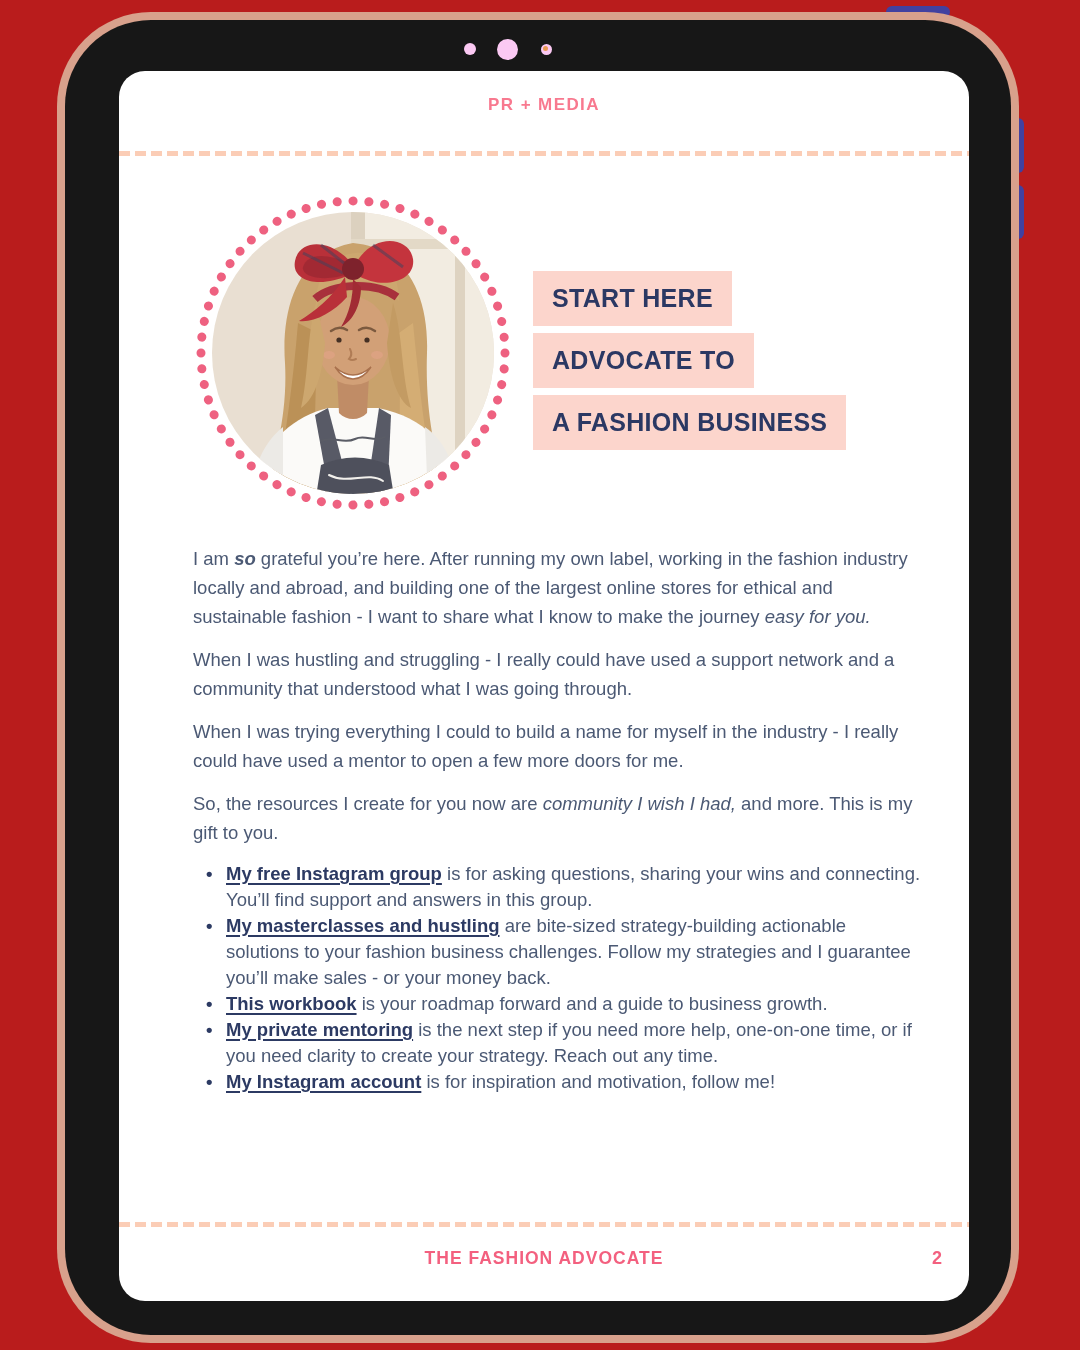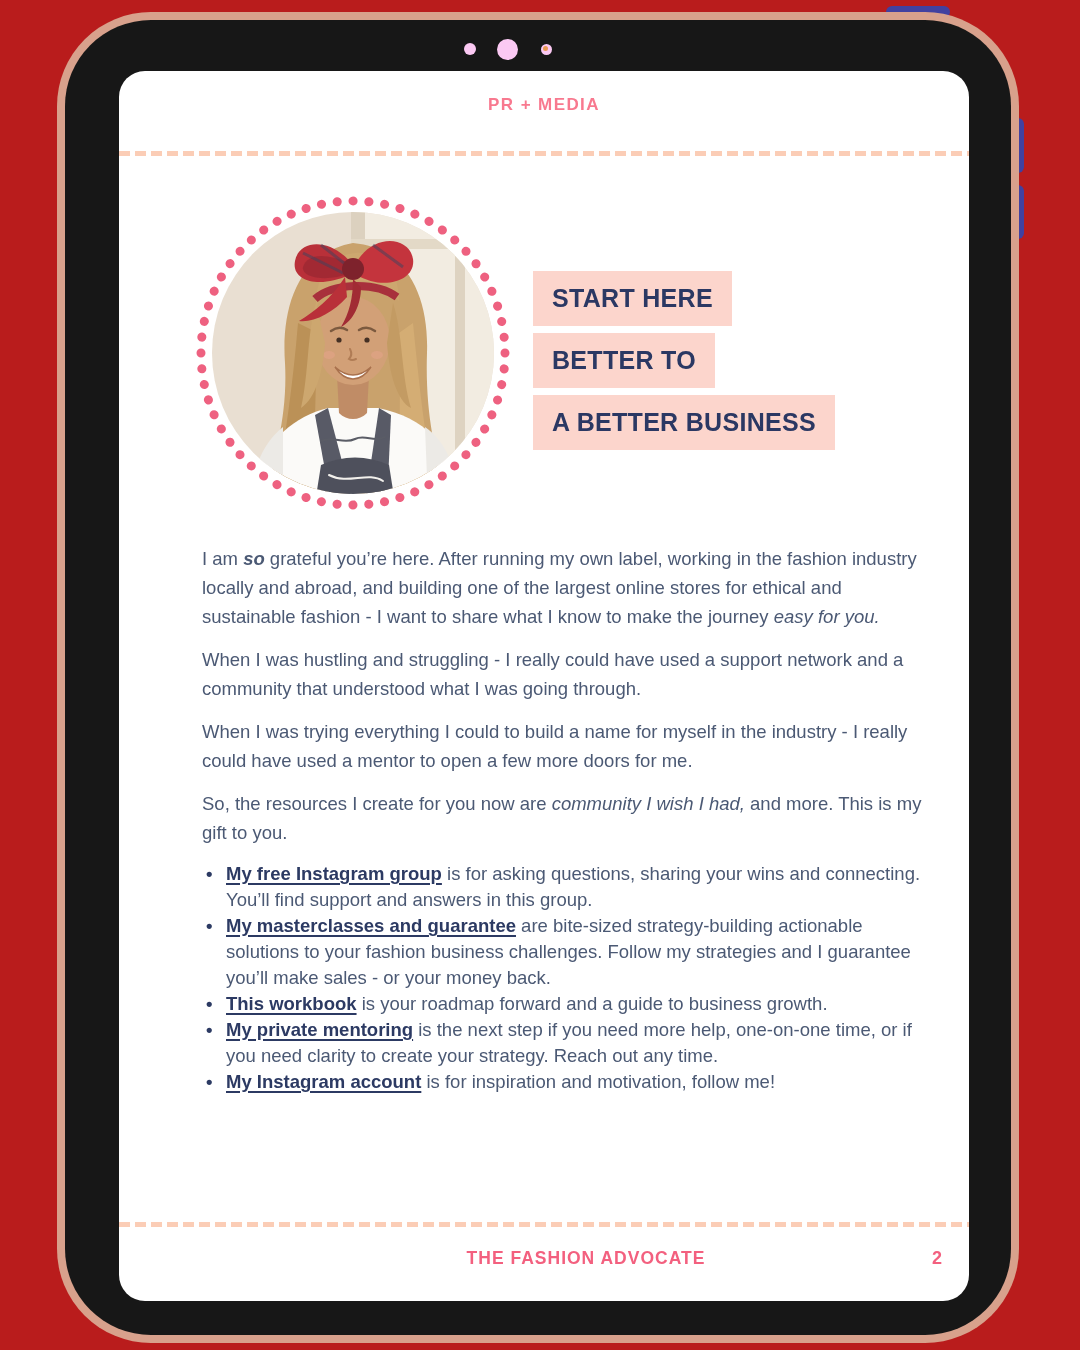--- a/index.html
+++ b/index.html
@@ -47,32 +47,32 @@
   .photo-wrap svg{display:block;width:100%;height:100%;}
 
   .headline-blocks{position:absolute;left:414px;top:200px;display:flex;
     flex-direction:column;align-items:flex-start;gap:7px;}
   .headline-block{background:var(--headline-bg);color:var(--headline-navy);
     font-weight:700;font-size:25px;letter-spacing:0.3px;line-height:1;
     padding:15px 19px;white-space:nowrap;}
 
   .body-copy{position:absolute;left:74px;top:473px;width:730px;
     color:var(--body-text);font-size:18.5px;line-height:29px;}
-  .body-copy p{margin:0 0 14px 9px;}
+  .body-copy p{margin:0 0 14px 0;}
   .body-copy .bi{font-weight:700;font-style:italic;}
   .body-copy em{font-style:italic;}
   .body-copy ul{list-style:none;margin:3px 0 0 0;padding:0;line-height:26px;}
   .body-copy li{position:relative;padding-left:33px;}
   .body-copy li::before{content:"\2022";position:absolute;left:13px;top:0;
     color:var(--link-navy);font-weight:700;}
   .doc-link{color:var(--link-navy);font-weight:700;text-decoration:underline;
     text-decoration-thickness:2px;text-underline-offset:3px;cursor:pointer;}
 
   .doc-footer-brand{position:absolute;top:1177px;left:0;width:100%;text-align:center;
-    color:var(--footer-pink);font-weight:700;font-size:17.5px;letter-spacing:1px;margin-left:42px;}
+    color:var(--footer-pink);font-weight:700;font-size:17.5px;letter-spacing:1px;}
   .doc-page-number{position:absolute;top:1177px;right:27px;
     color:var(--footer-pink);font-weight:700;font-size:18px;}
 </style>
 </head>
 <body>
 
 <div class="stage">
 
   <div class="hw-btn hw-power"></div>
   <div class="hw-btn hw-vol-up"></div>
@@ -138,32 +138,32 @@
               <circle cx="162" cy="78" r="11" fill="#7e222c"></circle>
               <path d="M154 86 C 140 108 124 120 108 130 C 122 132 142 122 156 106 Z" fill="#b93039"></path>
               <path d="M162 88 C 162 108 158 122 150 136 C 162 130 170 114 170 96 Z" fill="#a12b34"></path>
             </g>
             <circle cx="162" cy="162" r="152" fill="none" stroke="#ee6180" stroke-width="9" stroke-linecap="round" pathLength="960" stroke-dasharray="0.1 15.9"></circle>
           </svg>
         </div>
 
         <div class="headline-blocks">
           <div class="headline-block">START HERE</div>
-          <div class="headline-block">BETTER TO</div>
-          <div class="headline-block">A BETTER BUSINESS</div>
+          <div class="headline-block">ADVOCATE TO</div>
+          <div class="headline-block">A FASHION BUSINESS</div>
         </div>
 
         <div class="body-copy">
             <p><span>I am </span><span class="bi">so</span><span> grateful you’re here. After running my own label, working in the fashion industry locally and abroad, and building one of the largest online stores for ethical and sustainable fashion - I want to share what I know to make the journey </span><em>easy for you.</em></p>
             <p><span>When I was hustling and struggling - I really could have used a support network and a community that understood what I was going through.</span></p>
             <p><span>When I was trying everything I could to build a name for myself in the industry - I really could have used a mentor to open a few more doors for me.</span></p>
             <p><span>So, the resources  I create for you now are </span><em>community I wish I had,</em><span> and more. This is my gift to you.</span></p>
             <ul>
               <li><span class="doc-link">My free Instagram group</span><span> is for asking questions, sharing your wins and connecting. You’ll find support and answers in this group.</span></li>
-              <li><span class="doc-link">My masterclasses and guarantee</span><span> are bite-sized strategy-building actionable solutions to your fashion business challenges. Follow my strategies and I guarantee you’ll make sales - or your money back.</span></li>
+              <li><span class="doc-link">My masterclasses and hustling</span><span> are bite-sized strategy-building actionable solutions to your fashion business challenges. Follow my strategies and I guarantee you’ll make sales - or your money back.</span></li>
               <li><span class="doc-link">This workbook</span><span> is your roadmap forward and a guide to business growth.</span></li>
               <li><span class="doc-link">My private mentoring</span><span> is the next step if you need more help, one-on-one time, or if you need clarity to create your strategy. Reach out any time.</span></li>
               <li><span class="doc-link">My Instagram account</span><span> is for inspiration and motivation, follow me!</span></li>
             </ul>
           </div>
 
         <div class="divider bottom"></div>
 
         <div class="doc-footer-brand">THE FASHION ADVOCATE</div>
         <div class="doc-page-number">2</div>

